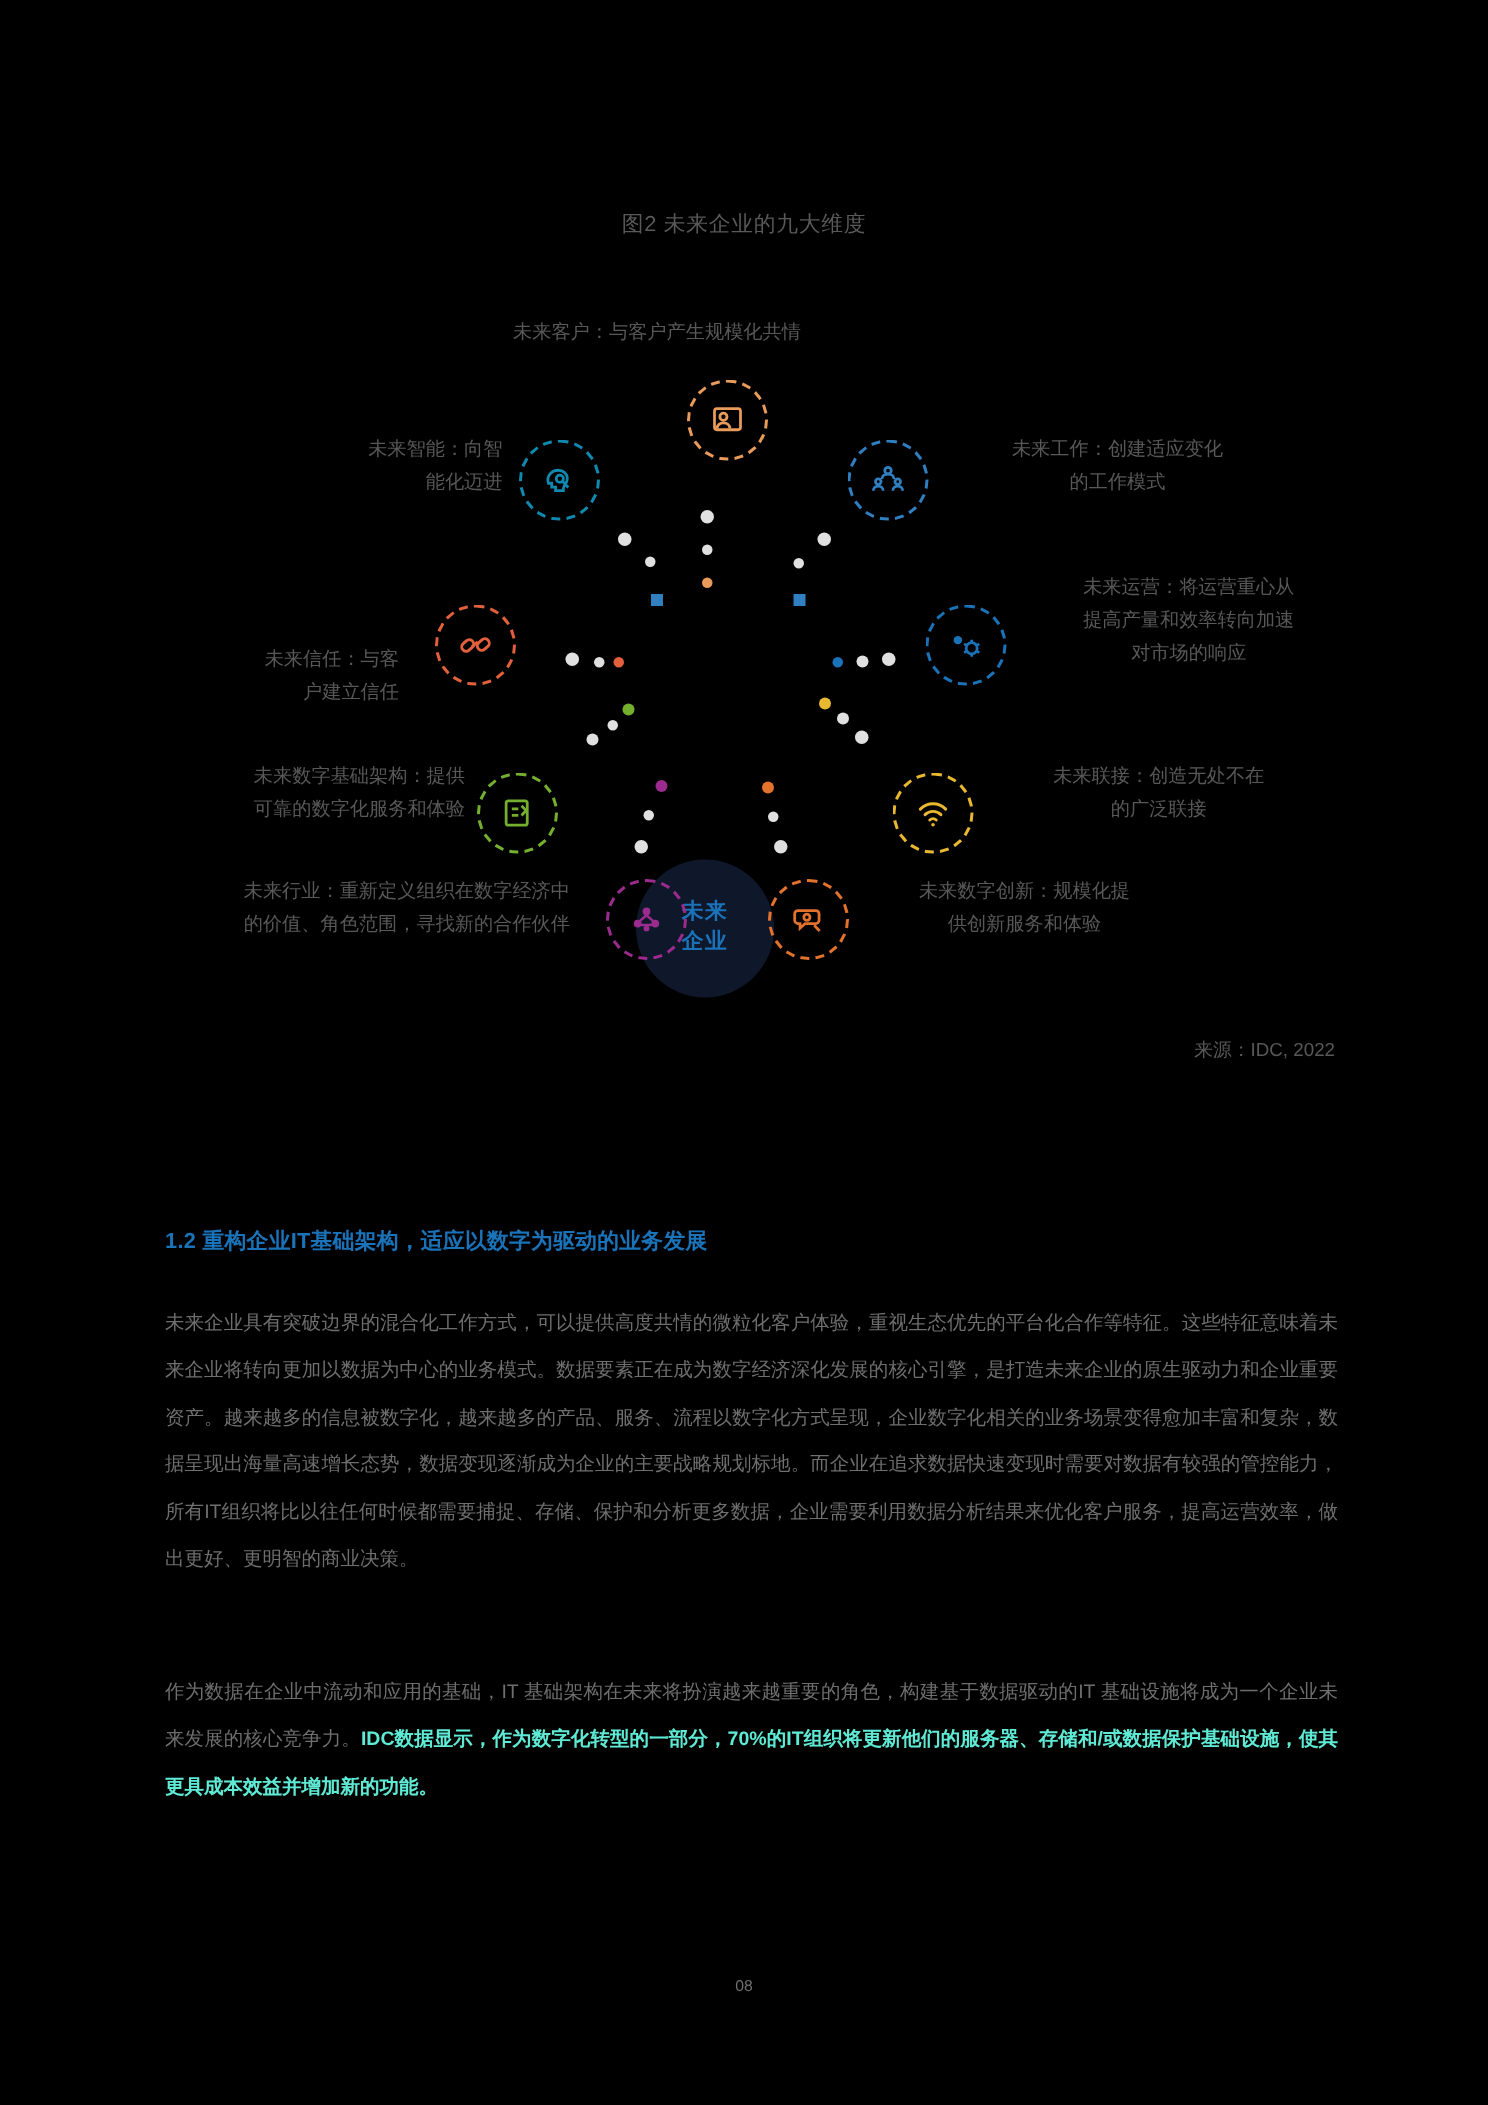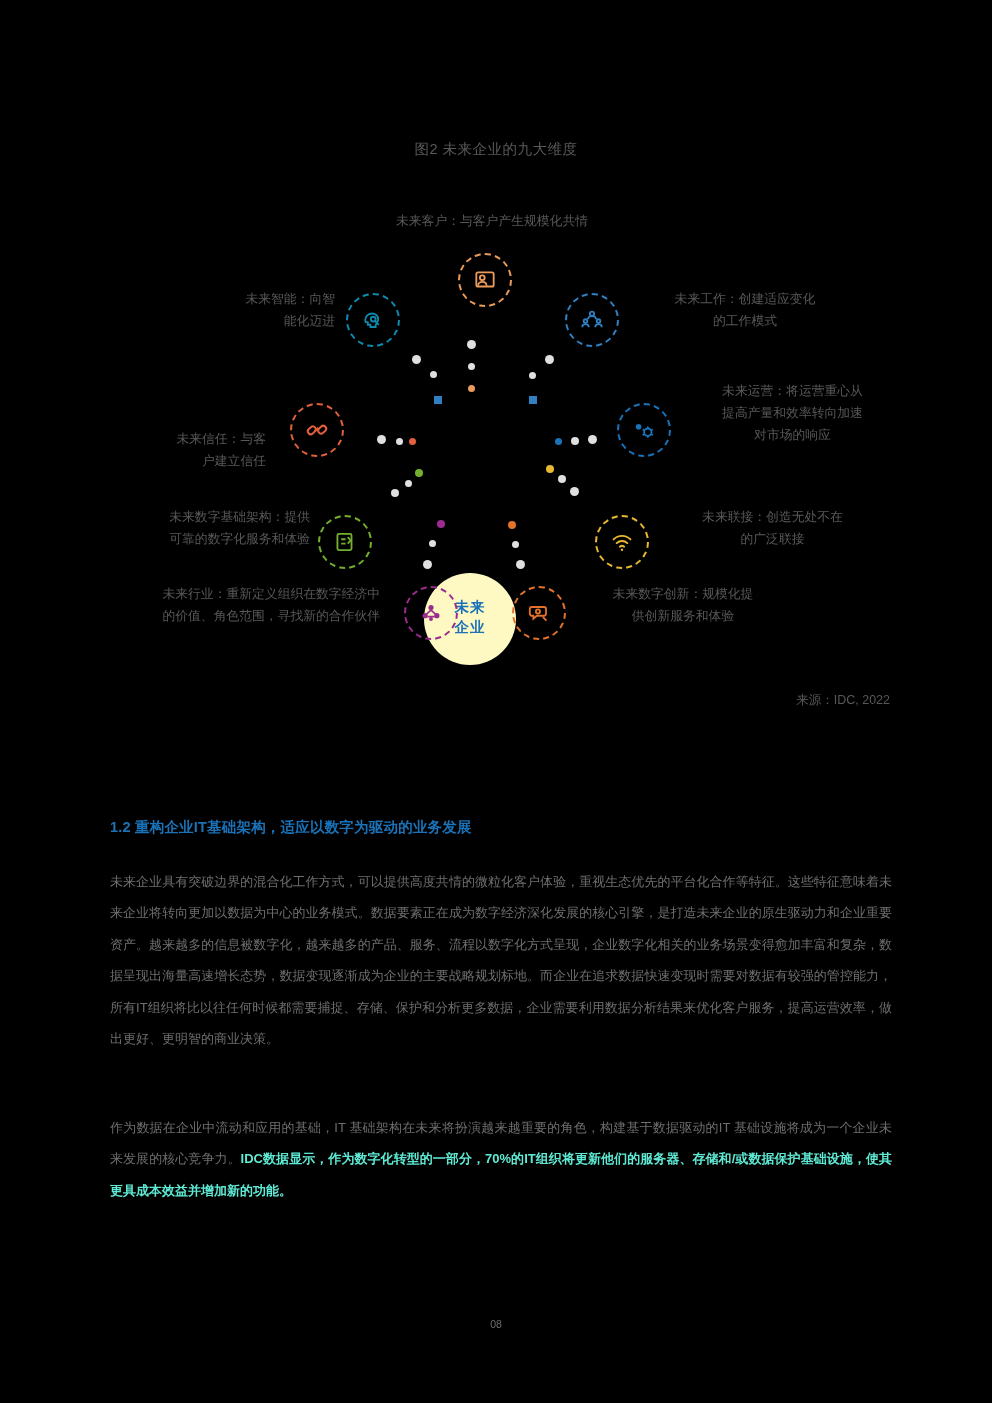--- a/index.html
+++ b/index.html
@@ -12,41 +12,41 @@
 
   
   .fig-title{
     position:absolute;left:0;top:140px;width:992px;text-align:center;
     font-size:14.5px;color:#595959;letter-spacing:.5px;
   }
   .diagram{position:absolute;left:0;top:175px;width:992px;height:500px;}
 
   .hub{
     position:absolute;left:424px;top:398px;width:92px;height:92px;border-radius:50%;
-    background:#fef9c3;display:flex;flex-direction:column;align-items:center;
-    justify-content:center;line-height:1.35;font-family:Liberation Mono, monospace;
+    background:#0f172a;display:flex;flex-direction:column;align-items:center;
+    justify-content:center;line-height:1.35;
   }
   .hub span{font-size:14.5px;color:#1a72b8;font-weight:700;letter-spacing:1px;}
 
   
   .node{position:absolute;width:54px;height:54px;}
   .node .ring{
     position:absolute;inset:0;border-radius:50%;
     border:2.2px dashed currentColor;
   }
   .node .glyph{
     position:absolute;inset:0;display:flex;align-items:center;justify-content:center;
   }
   .node svg{width:26px;height:26px;display:block;}
 
   
   .lbl{position:absolute;font-size:12.8px;line-height:1.72;color:#585858;white-space:pre-line;}
   .lbl.r{text-align:right;}
   .lbl.l{text-align:center;}
-  .lbl.c{text-align:center;}
+  .lbl.c{}
 
   
   .dot{position:absolute;border-radius:50%;}
   .sq{position:absolute;}
 
   .source{
     position:absolute;right:102px;top:692px;font-size:12.5px;color:#585858;margin-left:36px;
   }
 
   

